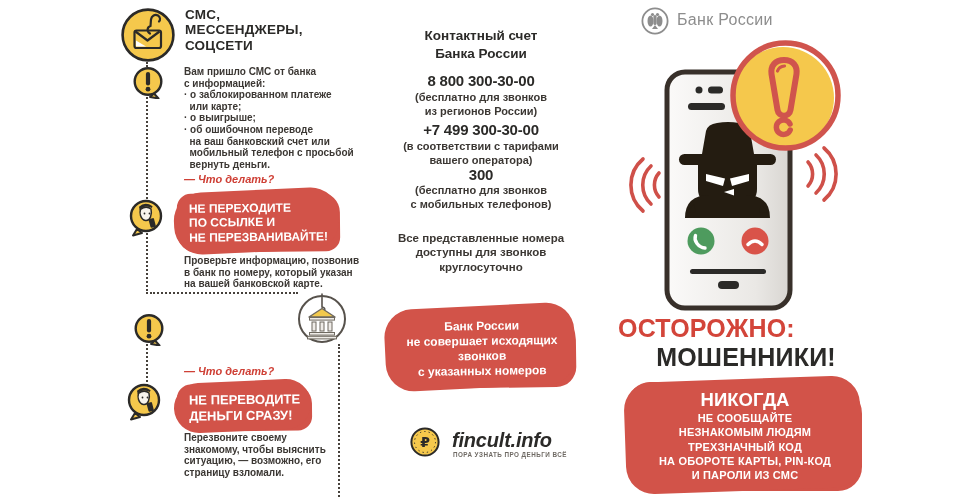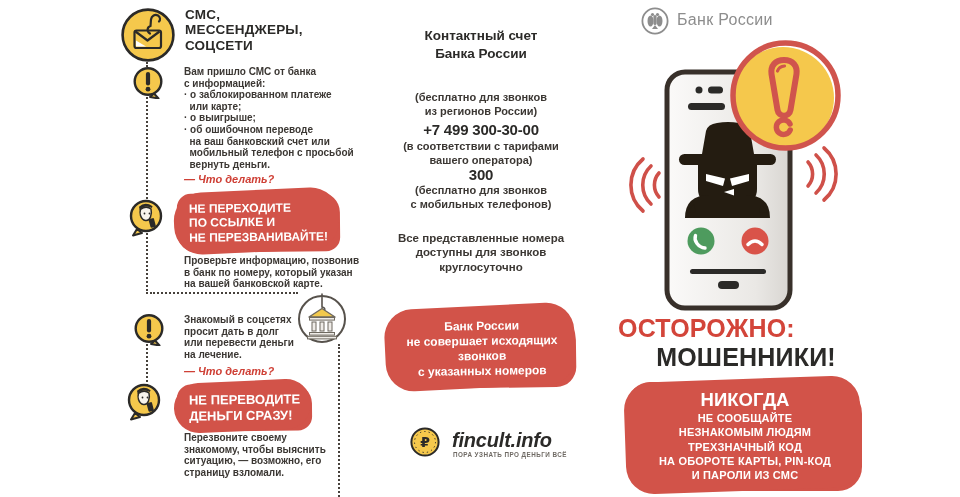--- a/index.html
+++ b/index.html
@@ -103,24 +103,20 @@
     <rect x="11.5" y="44.3" width="29" height="2.6" fill="#efece8" stroke="#6e6960" stroke-width="1"></rect>
   </svg>
 
   <svg class="abs" style="left:132px;top:312px" width="34" height="34" viewBox="0 0 34 34">
     <path d="M23,28.5 l4.5,5 -8.5,-1.5 z" fill="#f5c84c" stroke="#2b2a28" stroke-width="2" stroke-linejoin="round"></path>
     <circle cx="17" cy="16.5" r="13.3" fill="#f5c84c" stroke="#2b2a28" stroke-width="2.4"></circle>
     <path d="M17,9 v9.5" stroke="#2b2a28" stroke-width="4.2" stroke-linecap="round"></path>
     <circle cx="17" cy="24.2" r="2.4" fill="#2b2a28"></circle>
   </svg>
 
-  <div class="abs pre body-txt" style="left:184px;top:314px">Знакомый в соцсетях
-просит дать в долг
-или перевести деньги
-на лечение.</div>
 
   <div class="abs pre wtd" style="left:184px;top:365px">— Что делать?</div>
 
   <svg class="abs" style="left:124px;top:381px" width="40" height="40" viewBox="0 0 40 40">
     <path d="M11,32 l-4,6.5 9,-2.5 z" fill="#f5c84c" stroke="#2b2a28" stroke-width="2" stroke-linejoin="round"></path>
     <circle cx="20" cy="19" r="15" fill="#f5c84c" stroke="#2b2a28" stroke-width="2.4"></circle>
     <path d="M14.5,12.5 q5.5,-4.5 10.5,-0.5 q1,4.5 -0.5,8 q-1.5,4 -5,3.5 q-3.5,-0.5 -5,-5 q-1,-3 0,-6 z" fill="#f8f4ec" stroke="#2b2a28" stroke-width="1.5"></path>
     <path d="M13.8,13.5 q5,-6.5 12,-2.5 l0.8,-1.8 q-7.5,-5 -13.6,0.5 z" fill="#2b2a28"></path>
     <circle cx="18.5" cy="16.5" r="0.9" fill="#2b2a28"></circle>
     <circle cx="23.5" cy="16.5" r="0.9" fill="#2b2a28"></circle>
@@ -131,20 +127,21 @@
 ДЕНЬГИ СРАЗУ!</div>
 
   <div class="abs pre body-txt" style="left:184px;top:432px">Перезвоните своему
 знакомому, чтобы выяснить
 ситуацию, — возможно, его
 страницу взломали.</div>
 
   <div class="mid pre mid-title" style="top:27px">Контактный счет
 Банка России</div>
 
+  <div class="mid num" style="top:72px">8 800 300-30-00</div>
   <div class="mid pre note" style="top:91px">(бесплатно для звонков
 из регионов России)</div>
 
   <div class="mid num" style="top:121px">+7 499 300-30-00</div>
   <div class="mid pre note" style="top:140px">(в соответствии с тарифами
 вашего оператора)</div>
 
   <div class="mid num" style="top:166px">300</div>
   <div class="mid pre note" style="top:184px">(бесплатно для звонков
 с мобильных телефонов)</div>

